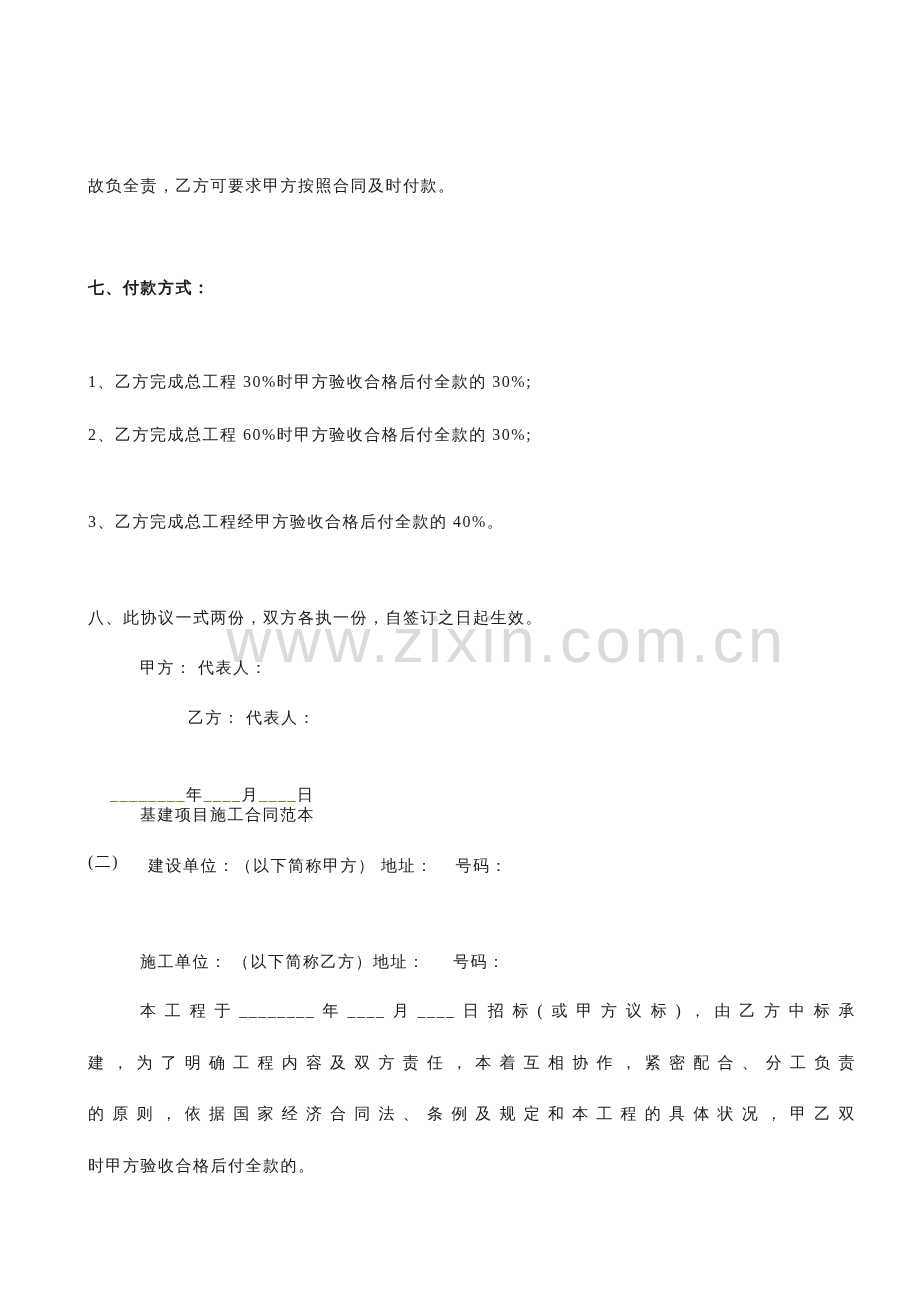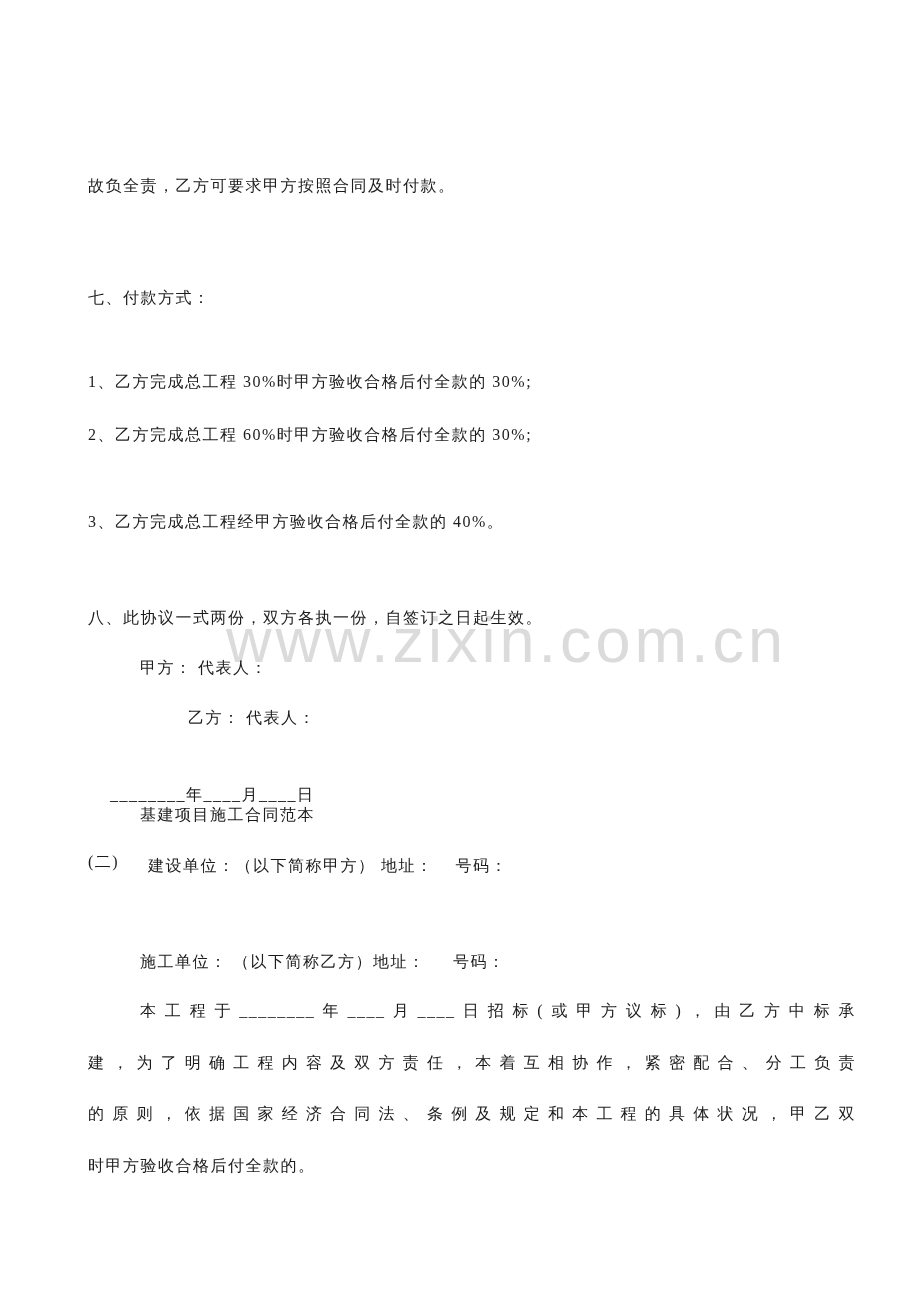--- a/index.html
+++ b/index.html
@@ -25,37 +25,37 @@
     z-index: 2;
   }
   .jline {
     white-space: normal;
     text-align: justify;
     text-align-last: justify;
     overflow: hidden;
     height: 30px;
   }
   .gray-underscore {
-    color: #000000;
+    color: #4d7c0f;
   }
   .watermark {
     position: absolute;
     left: 226px;
     top: 604px;
     z-index: 1;
     font-family: "Liberation Sans", "DejaVu Sans", sans-serif;
     font-size: 63px;
     letter-spacing: 4px;
     color: #dbdbdb;
     white-space: pre;
     user-select: none;
   }
   
   .l-closing     { left: 88px;  top: 172px; }
-  .l-sec7        { left: 88px;  top: 284px; }
+  .l-sec7        { left: 88px;  top: 274px; font-weight: bold; }
   .l-pay1        { left: 88px;  top: 368px; }
   .l-pay2        { left: 88px;  top: 421px; text-align: center; }
   .l-pay3        { left: 88px;  top: 508px; }
   .l-sec8        { left: 88px;  top: 604px; }
   .l-partya      { left: 140px; top: 654px; }
   .l-partyb      { left: 140px; top: 704px; margin-left: 48px; }
   .l-date        { left: 88px;  top: 754px; }
   .l-title       { left: 140px; top: 801px; }
   .l-part        { left: 88px;  top: 848px; }
   .l-builder     { left: 140px; top: 852px; margin-left: 8px; }

